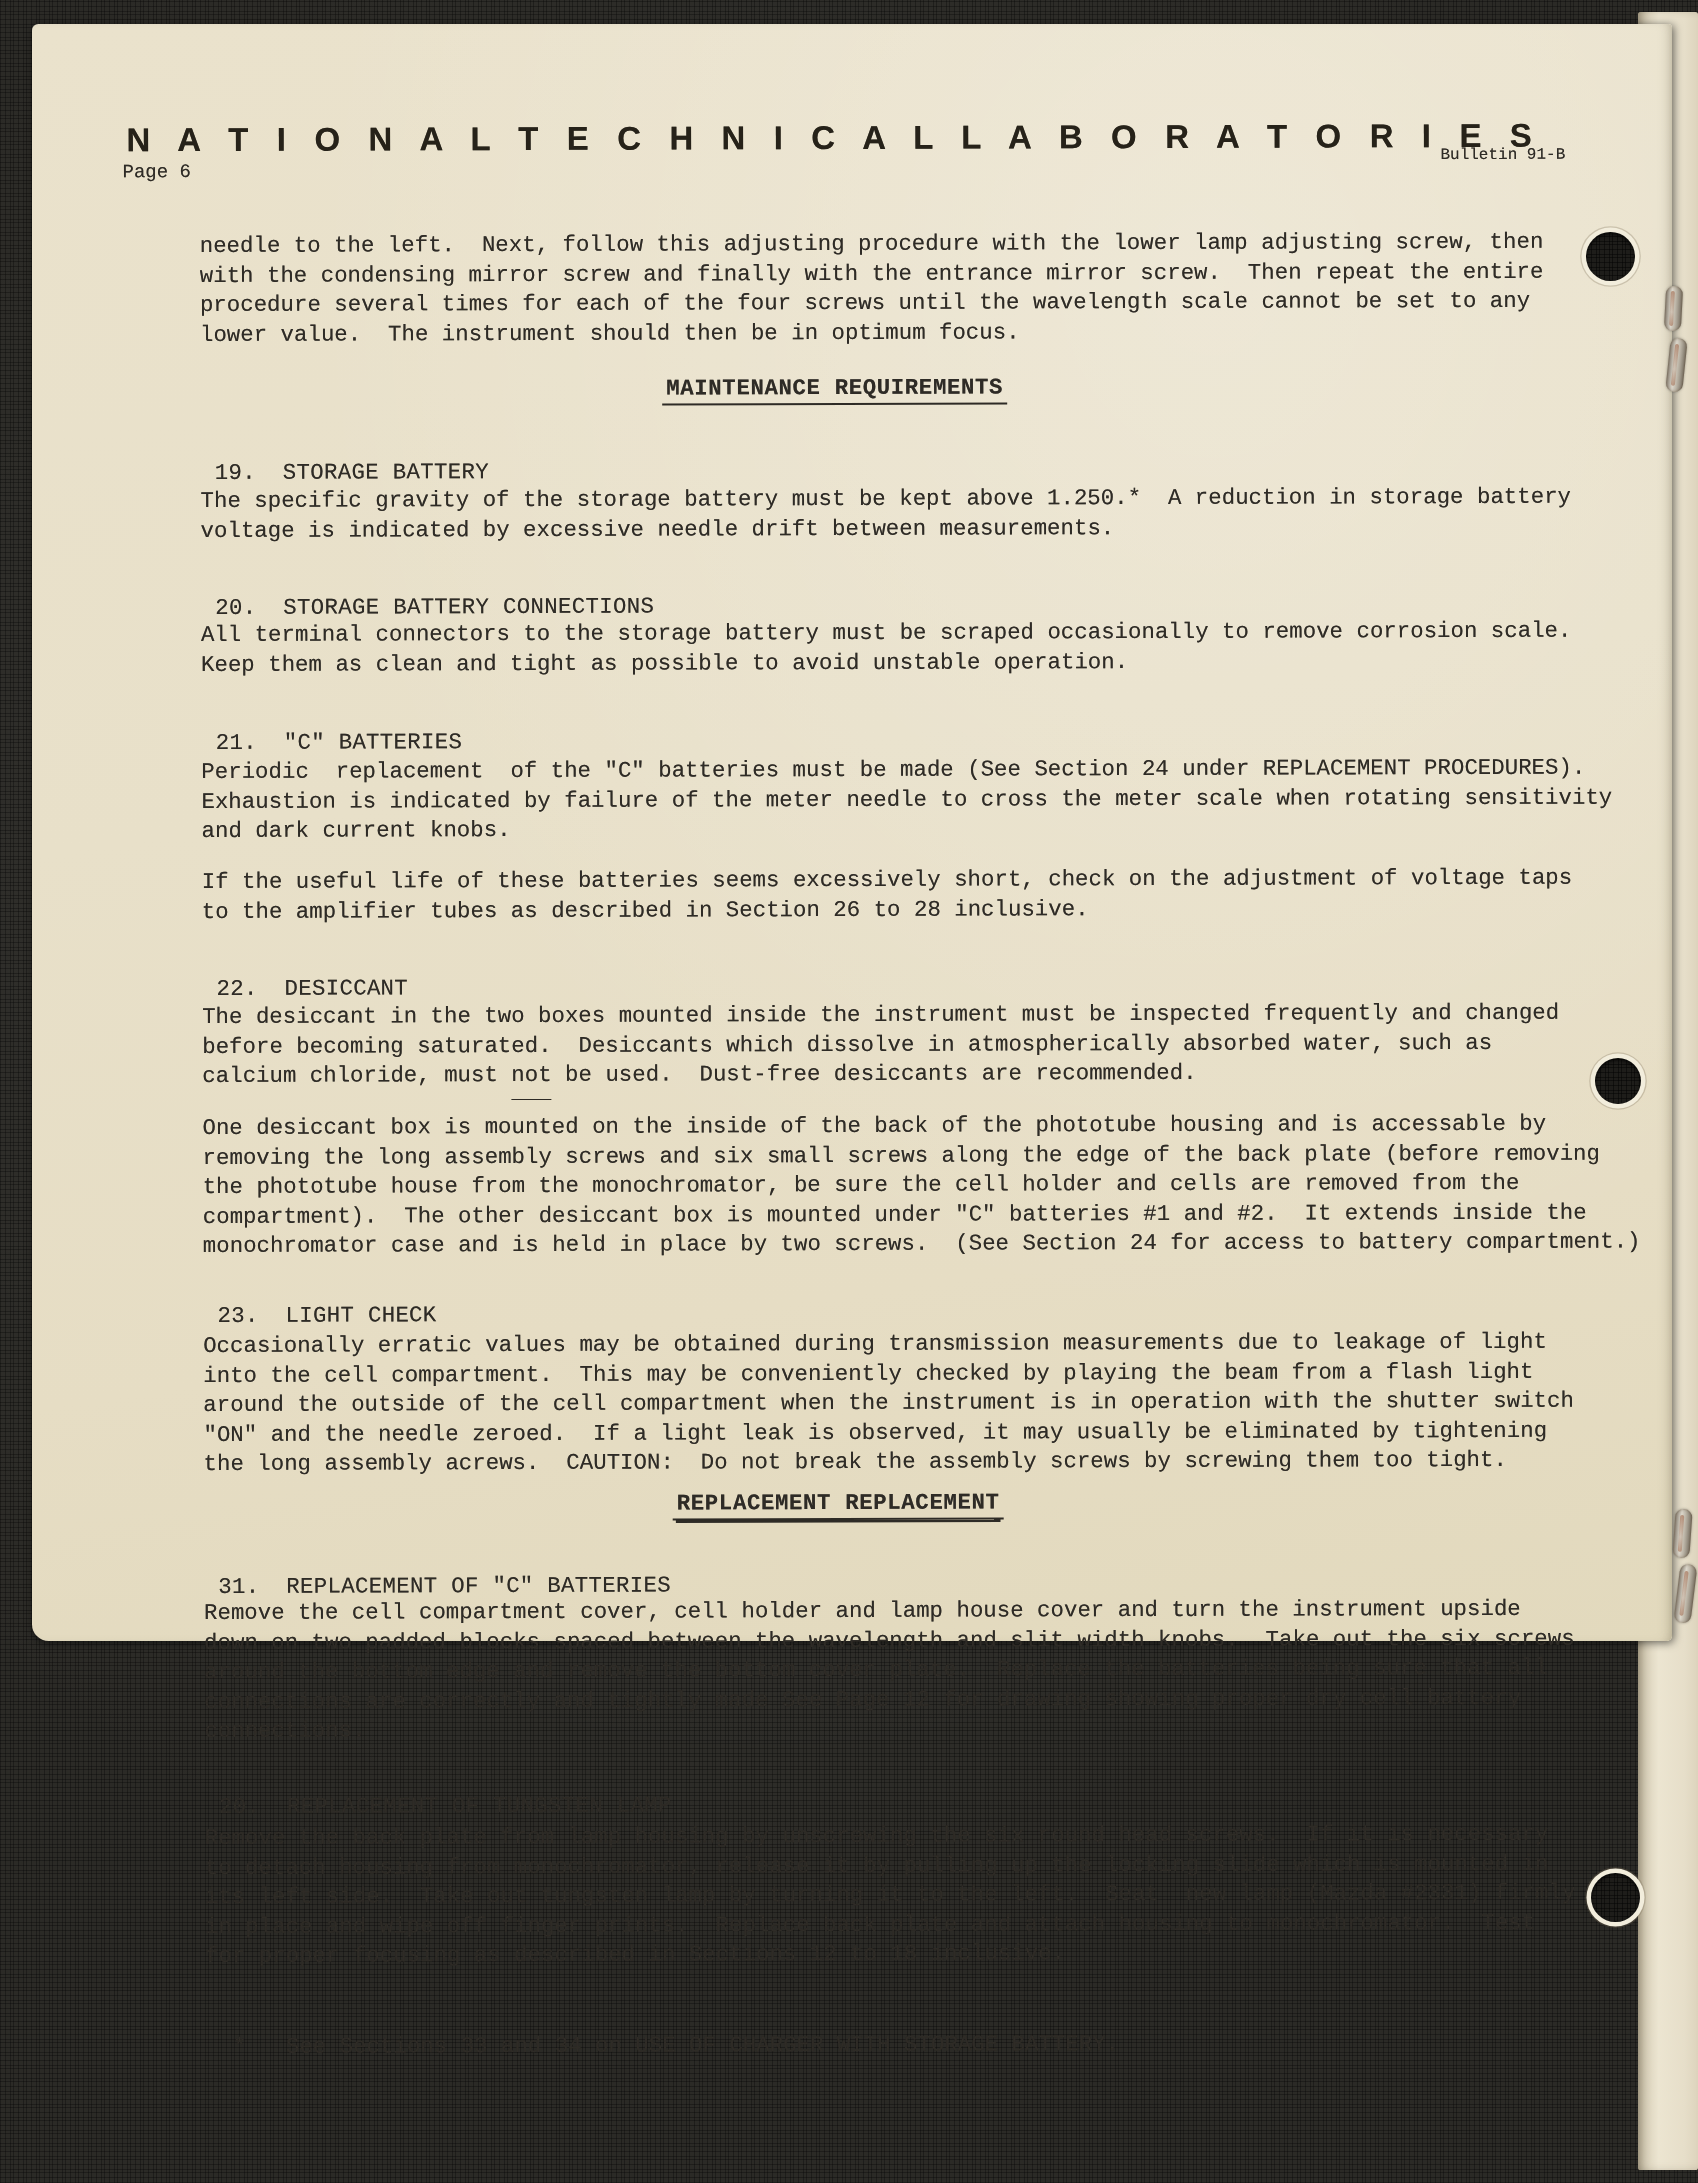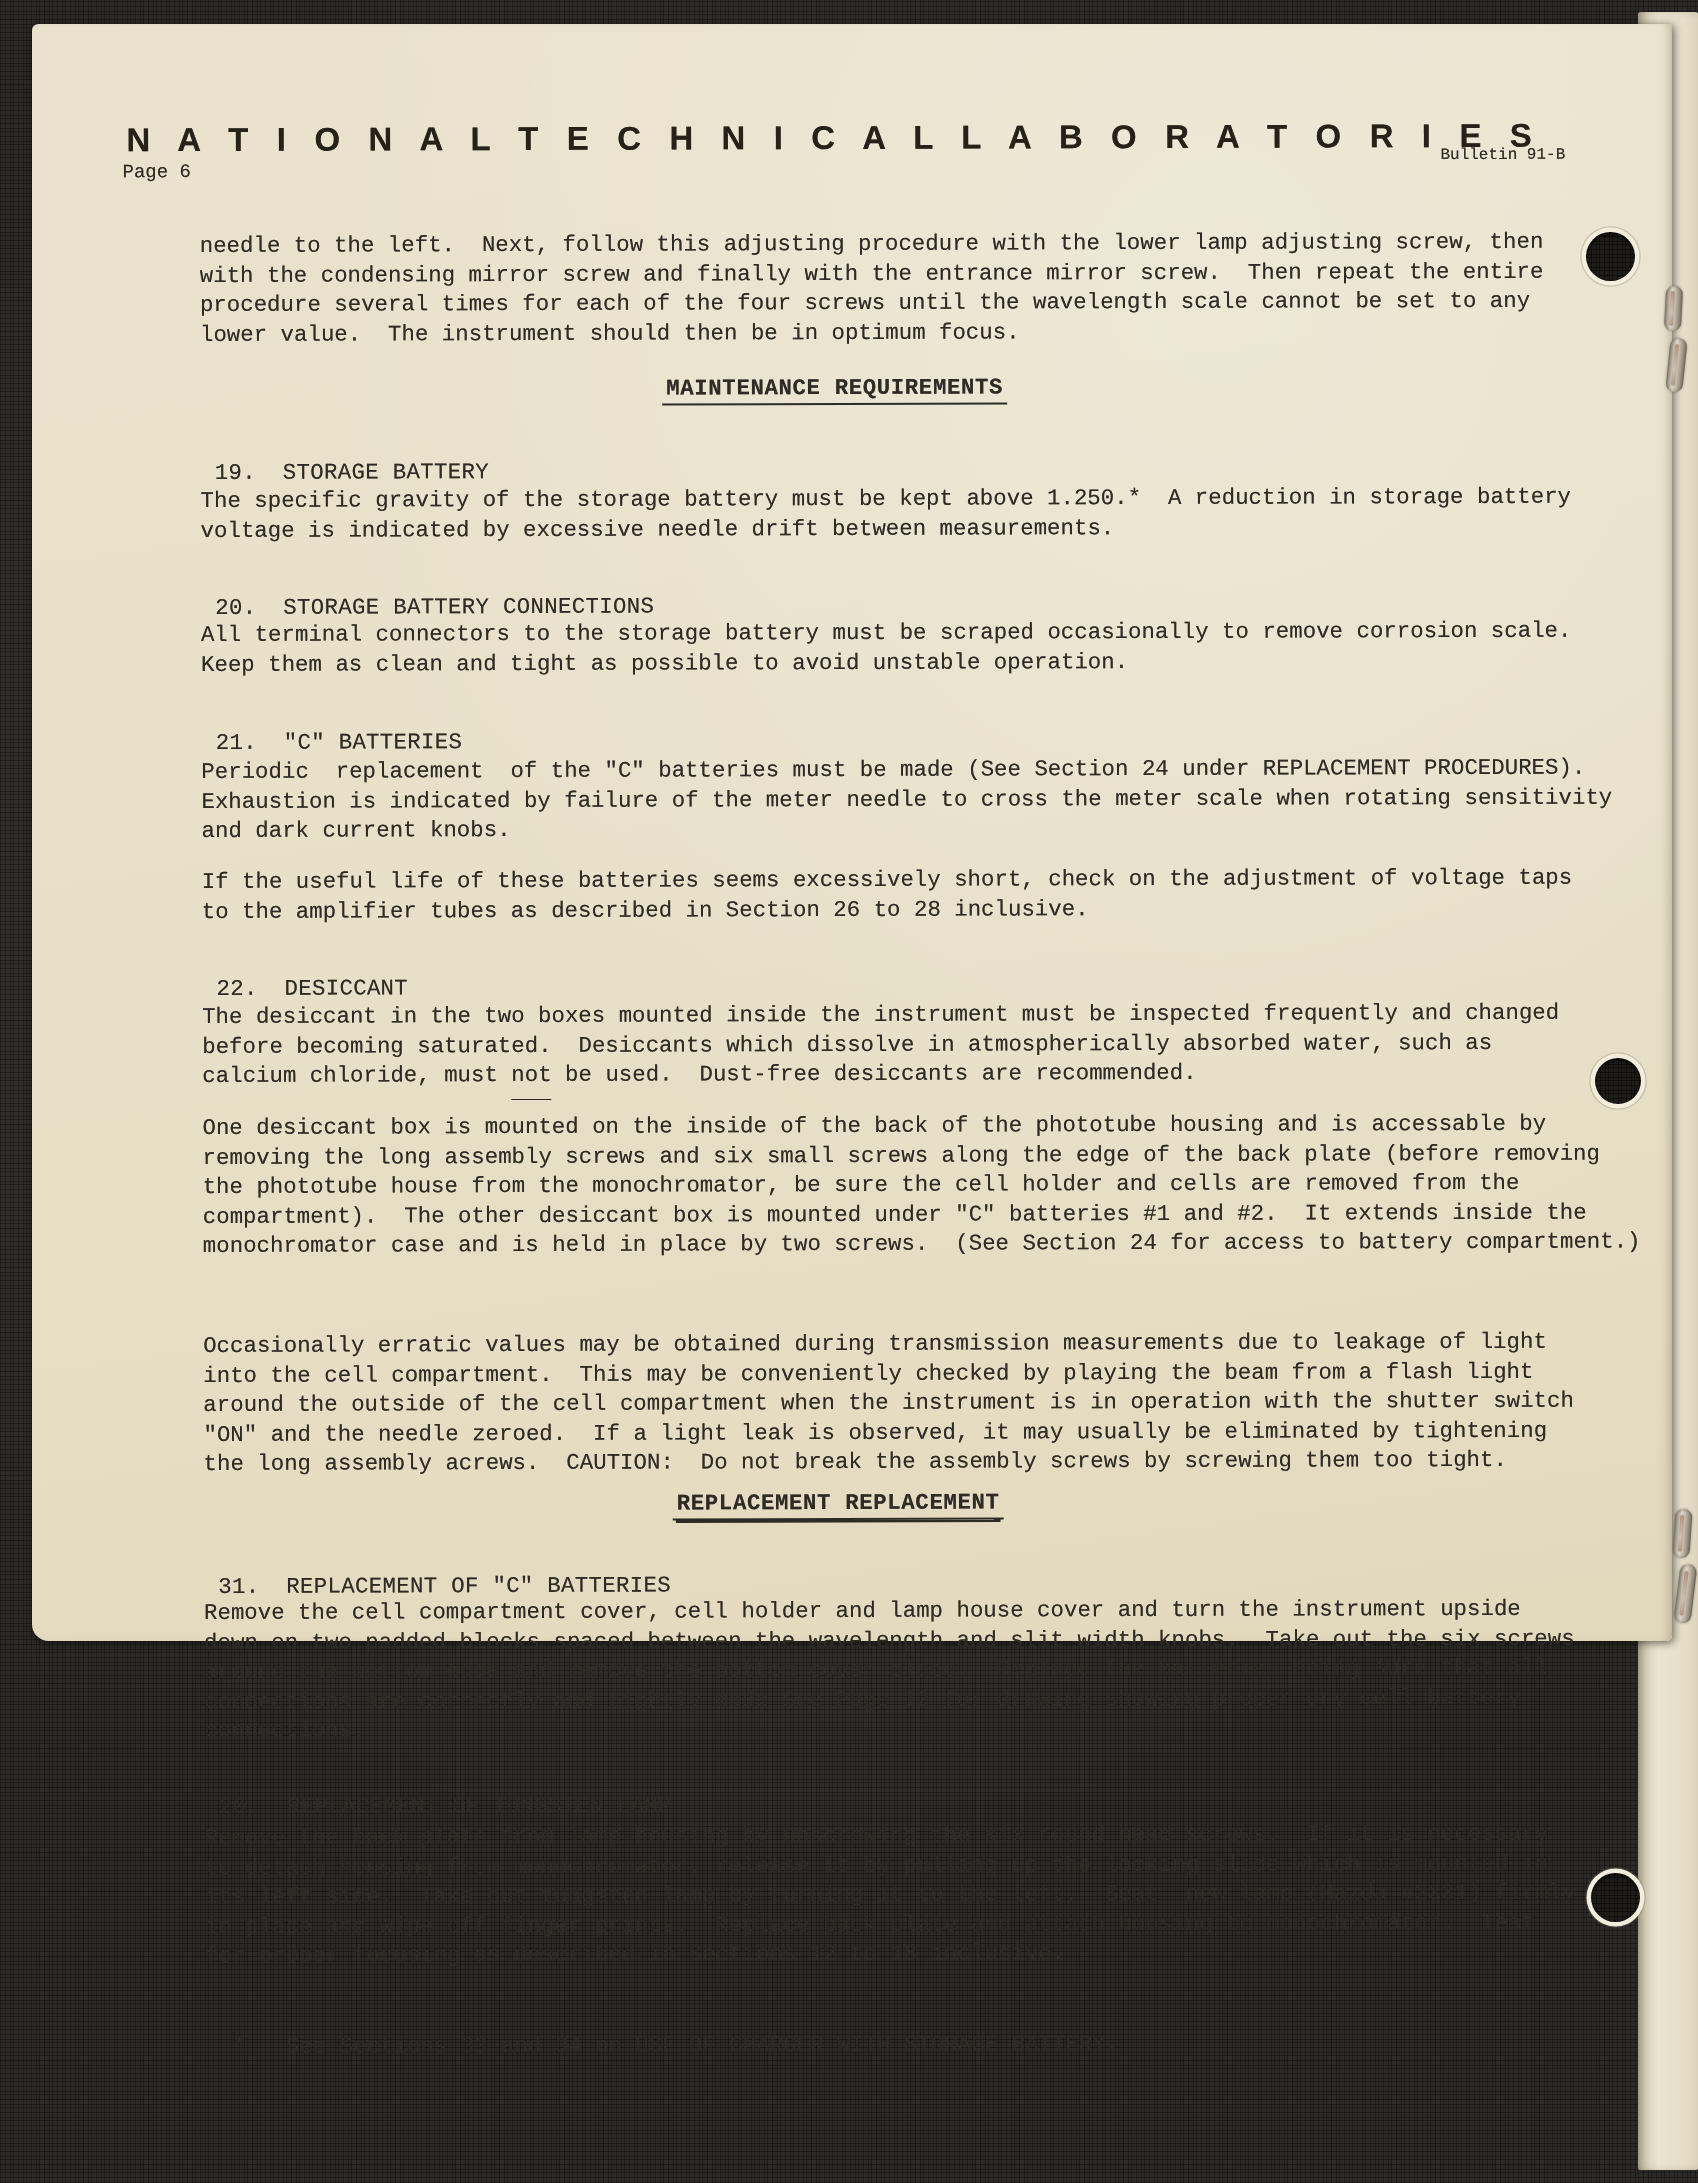--- a/index.html
+++ b/index.html
@@ -141,20 +141,23 @@
     </div>
     <div class="para" style="top:977px"><span>The desiccant in the two boxes mounted inside the instrument must be inspected frequently and changed
 before becoming saturated.  Desiccants which dissolve in atmospherically absorbed water, such as
 calcium chloride, must </span><span class="emph">not</span><span> be used.  Dust-free desiccants are recommended.</span></div>
     <div class="para" style="top:1088px">One desiccant box is mounted on the inside of the back of the phototube housing and is accessable by
 removing the long assembly screws and six small screws along the edge of the back plate (before removing
 the phototube house from the monochromator, be sure the cell holder and cells are removed from the
 compartment).  The other desiccant box is mounted under "C" batteries #1 and #2.  It extends inside the
 monochromator case and is held in place by two screws.  (See Section 24 for access to battery compartment.)</div>
 
+    <div class="sec-head" style="top:1251px">
+      <span class="num">23.</span><span>LIGHT CHECK</span>
+    </div>
     <div class="para" style="top:1306px">Occasionally erratic values may be obtained during transmission measurements due to leakage of light
 into the cell compartment.  This may be conveniently checked by playing the beam from a flash light
 around the outside of the cell compartment when the instrument is in operation with the shutter switch
 "ON" and the needle zeroed.  If a light leak is observed, it may usually be eliminated by tightening
 the long assembly acrews.  CAUTION:  Do not break the assembly screws by screwing them too tight.</div>
 
     <div class="center-head dbl" style="top:1466px">
       <span>REPLACEMENT REPLACEMENT</span>
     </div>
 

